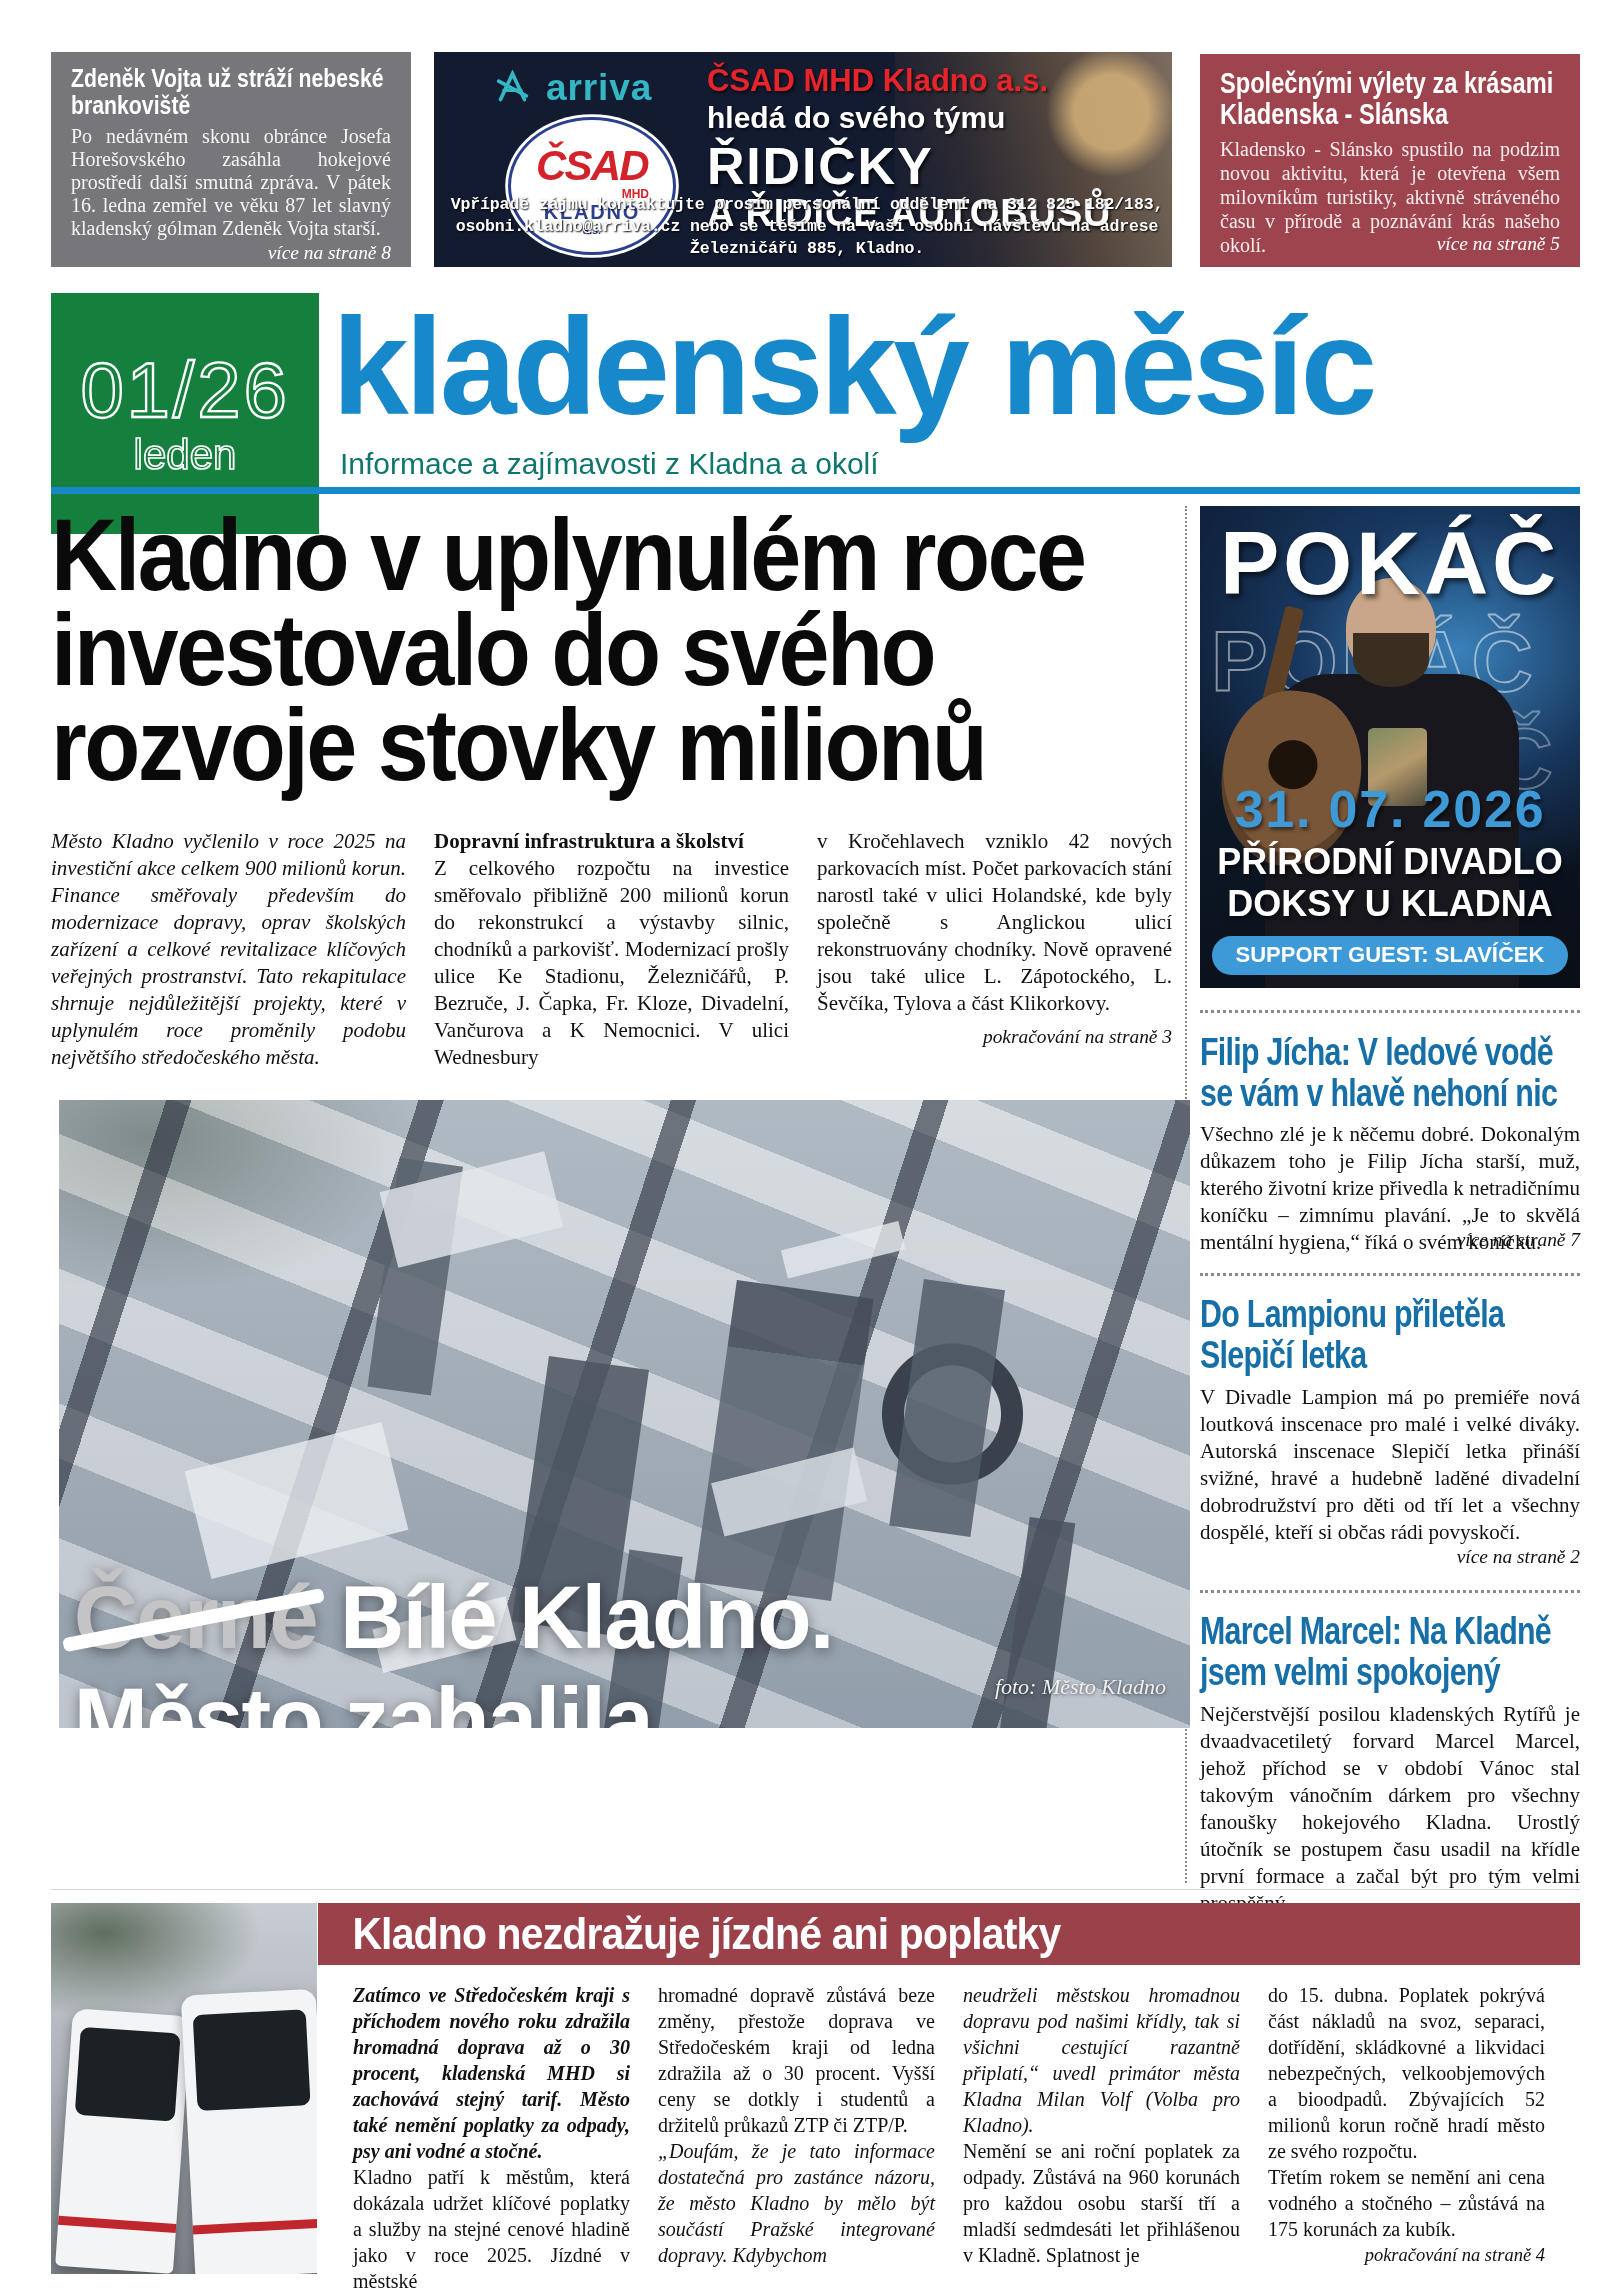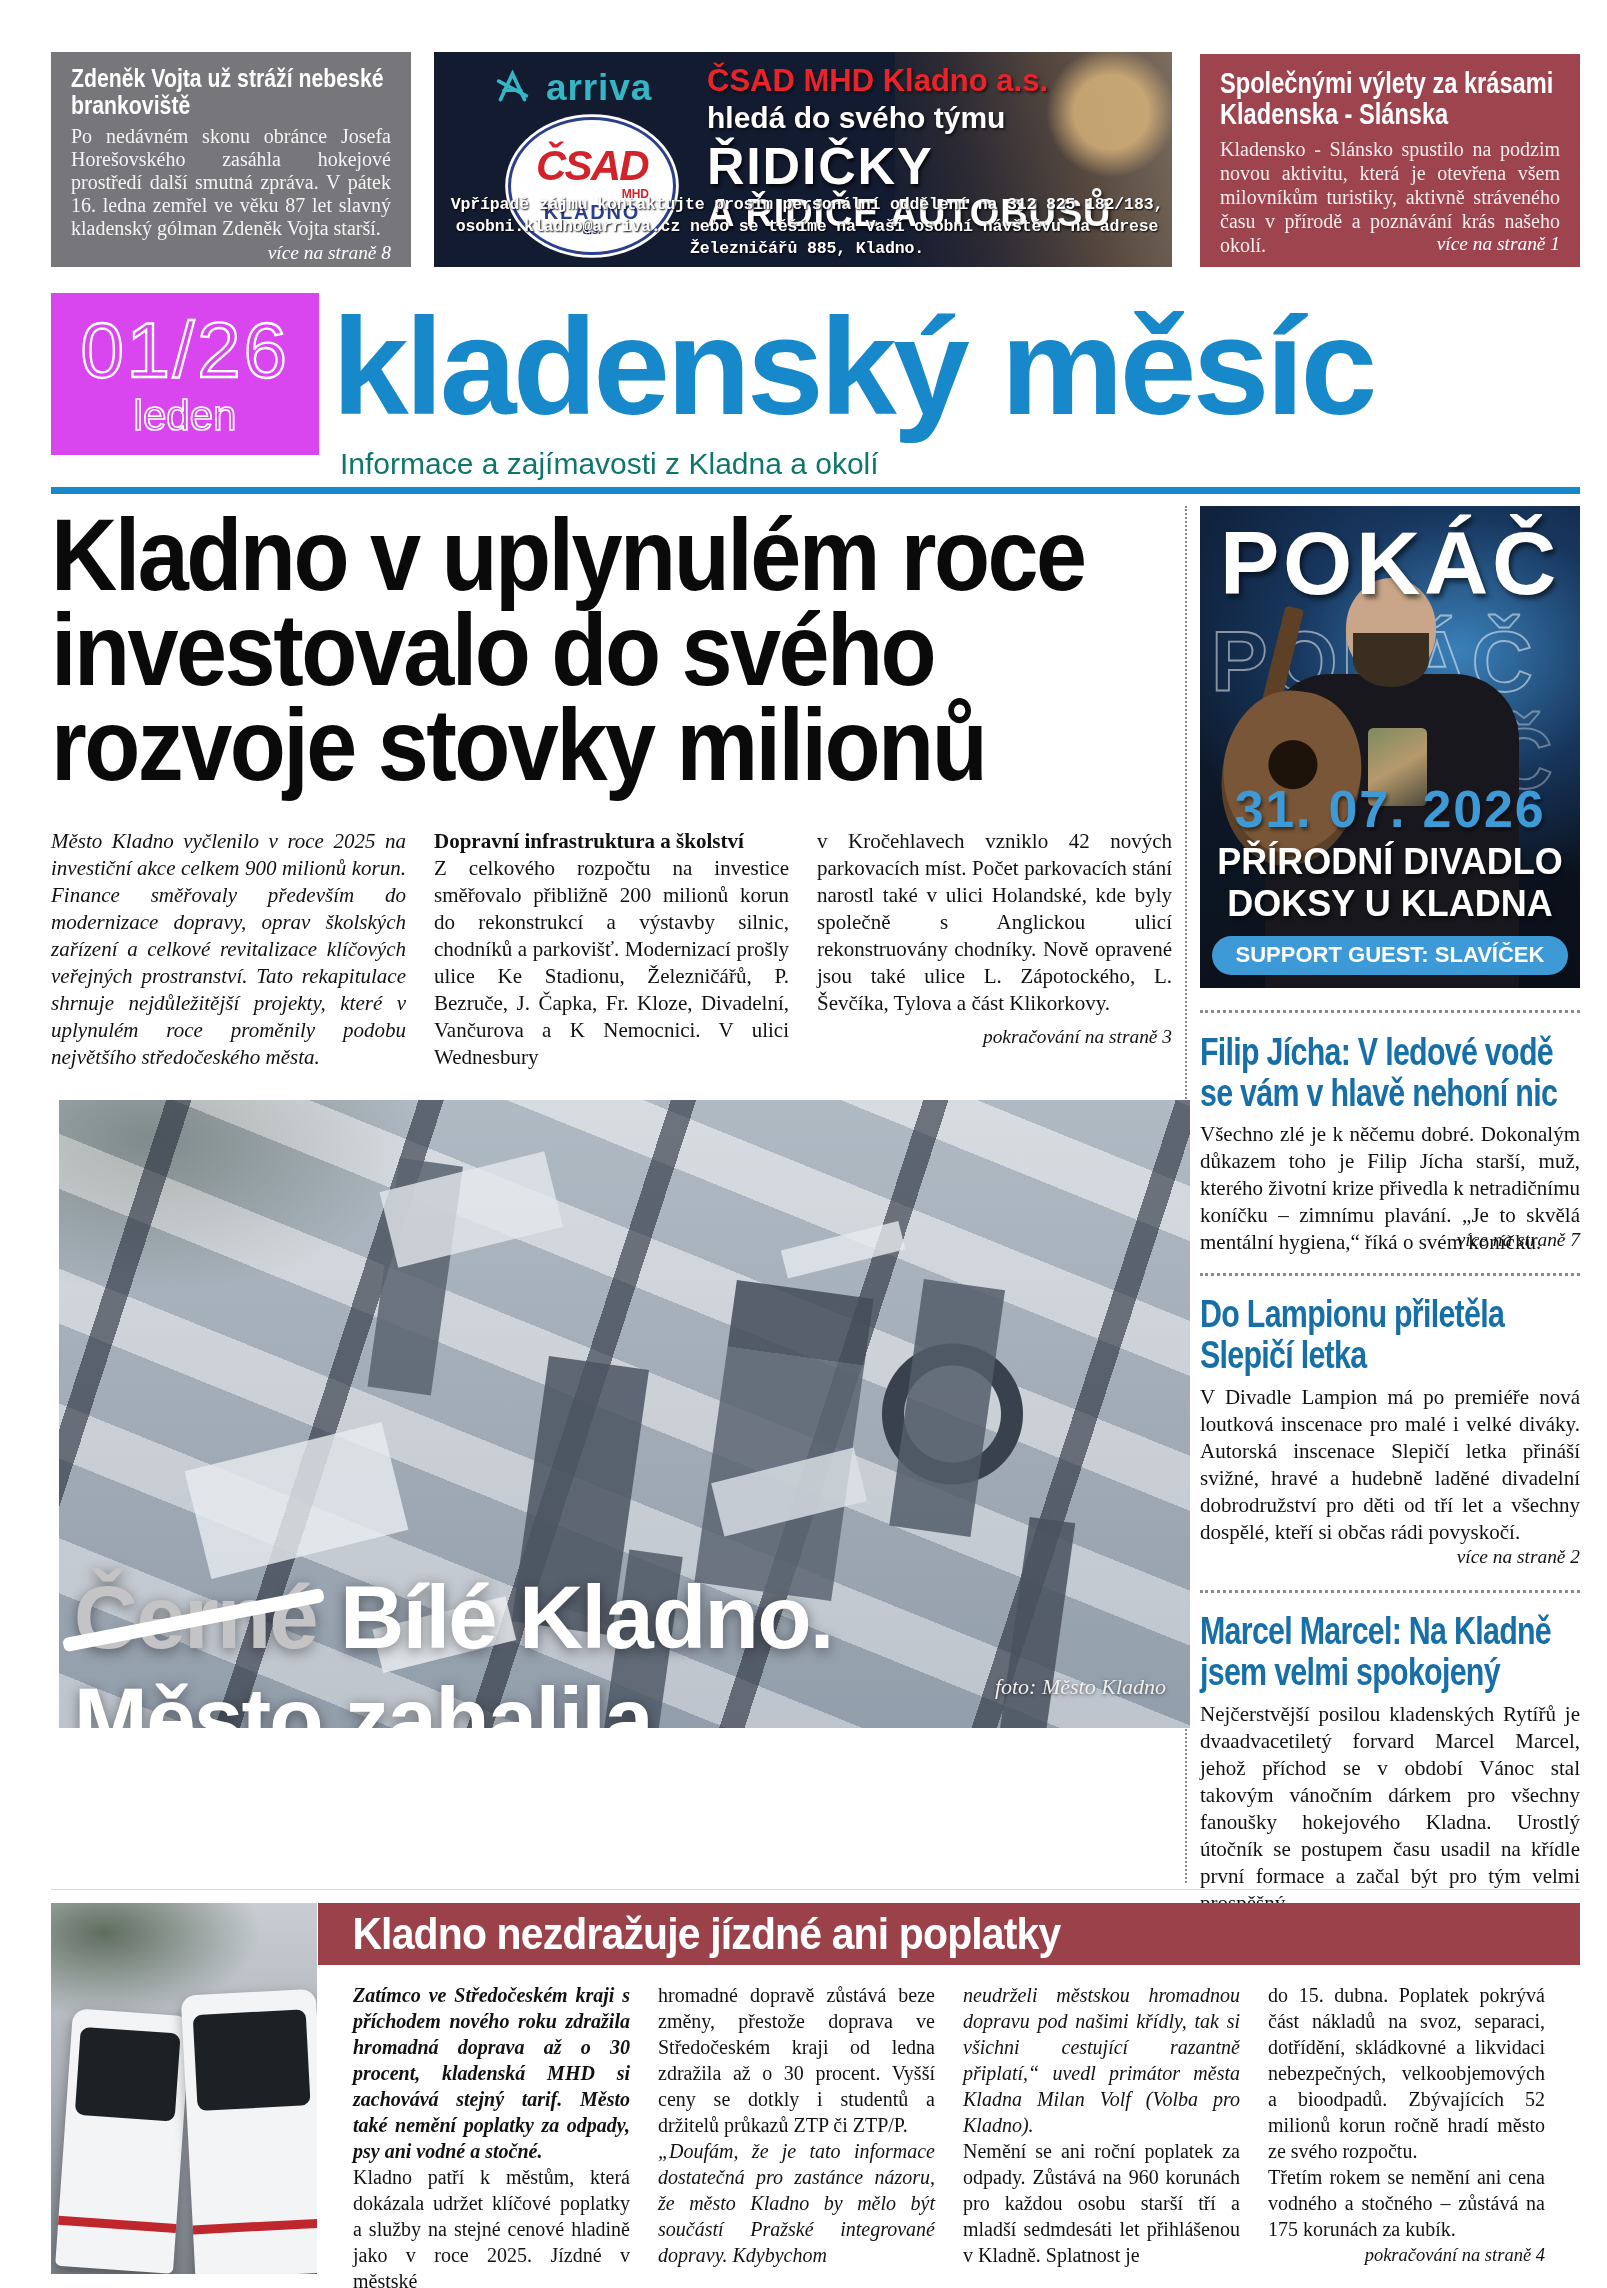--- a/index.html
+++ b/index.html
@@ -65,21 +65,21 @@
   .box-right {
     left:1200px; top:54px; width:380px; height:213px; background:#9e444e;
     color:#fff; padding:13px 20px 9.2px 20px;
   }
   .box-right h3 { font-size:29.5px; width:125%; transform:scaleX(.8); transform-origin:left top; }
   .box-right p { font-size:20px; line-height:24px; color:#f6eded; text-align:justify; }
   .box-right .more { margin-top:-24px; }
 
   
   .issue {
-    left:51px; top:293px; width:268px; height:162px; background:#d946ef;
+    left:51px; top:293px; width:268px; height:241px; background:#15803d;
     display:flex; flex-direction:column; align-items:center; justify-content:center;
     font-family:"Liberation Sans", sans-serif;
   }
   .issue-num {
     font-size:78px; color:transparent; -webkit-text-stroke:2.3px #fff;
     letter-spacing:2.8px; line-height:1;
   }
   .issue-month {
     font-size:42px; color:transparent; -webkit-text-stroke:1.7px #fff;
     margin-top:5.5px; line-height:1;
@@ -258,21 +258,21 @@
     </div>
     <div class="ad-contacts">
       <div>Vpřípadě zájmu kontaktujte prosím personální oddělení na 312 825 182/183,</div>
       <div>osobni.kladno@arriva.cz nebo se těšíme na Vaší osobní návštěvu na adrese Železničářů 885, Kladno.</div>
     </div>
   </div>
 
   <div class="abs box-right">
     <h3>Společnými výlety za krásami Kladenska - Slánska</h3>
     <p>Kladensko - Slánsko spustilo na podzim novou aktivitu, která je otevřena všem milovníkům turistiky, aktivně stráveného času v přírodě a poznávání krás našeho okolí.</p>
-    <div class="more">více na straně 1</div>
+    <div class="more">více na straně 5</div>
   </div>
 
   <div class="abs issue">
     <div class="issue-num">01/26</div>
     <div class="issue-month">leden</div>
   </div>
   <div class="abs logo">kladenský měsíc</div>
   <div class="abs tagline">Informace a zajímavosti z Kladna a okolí</div>
   <div class="abs rule"></div>
 

